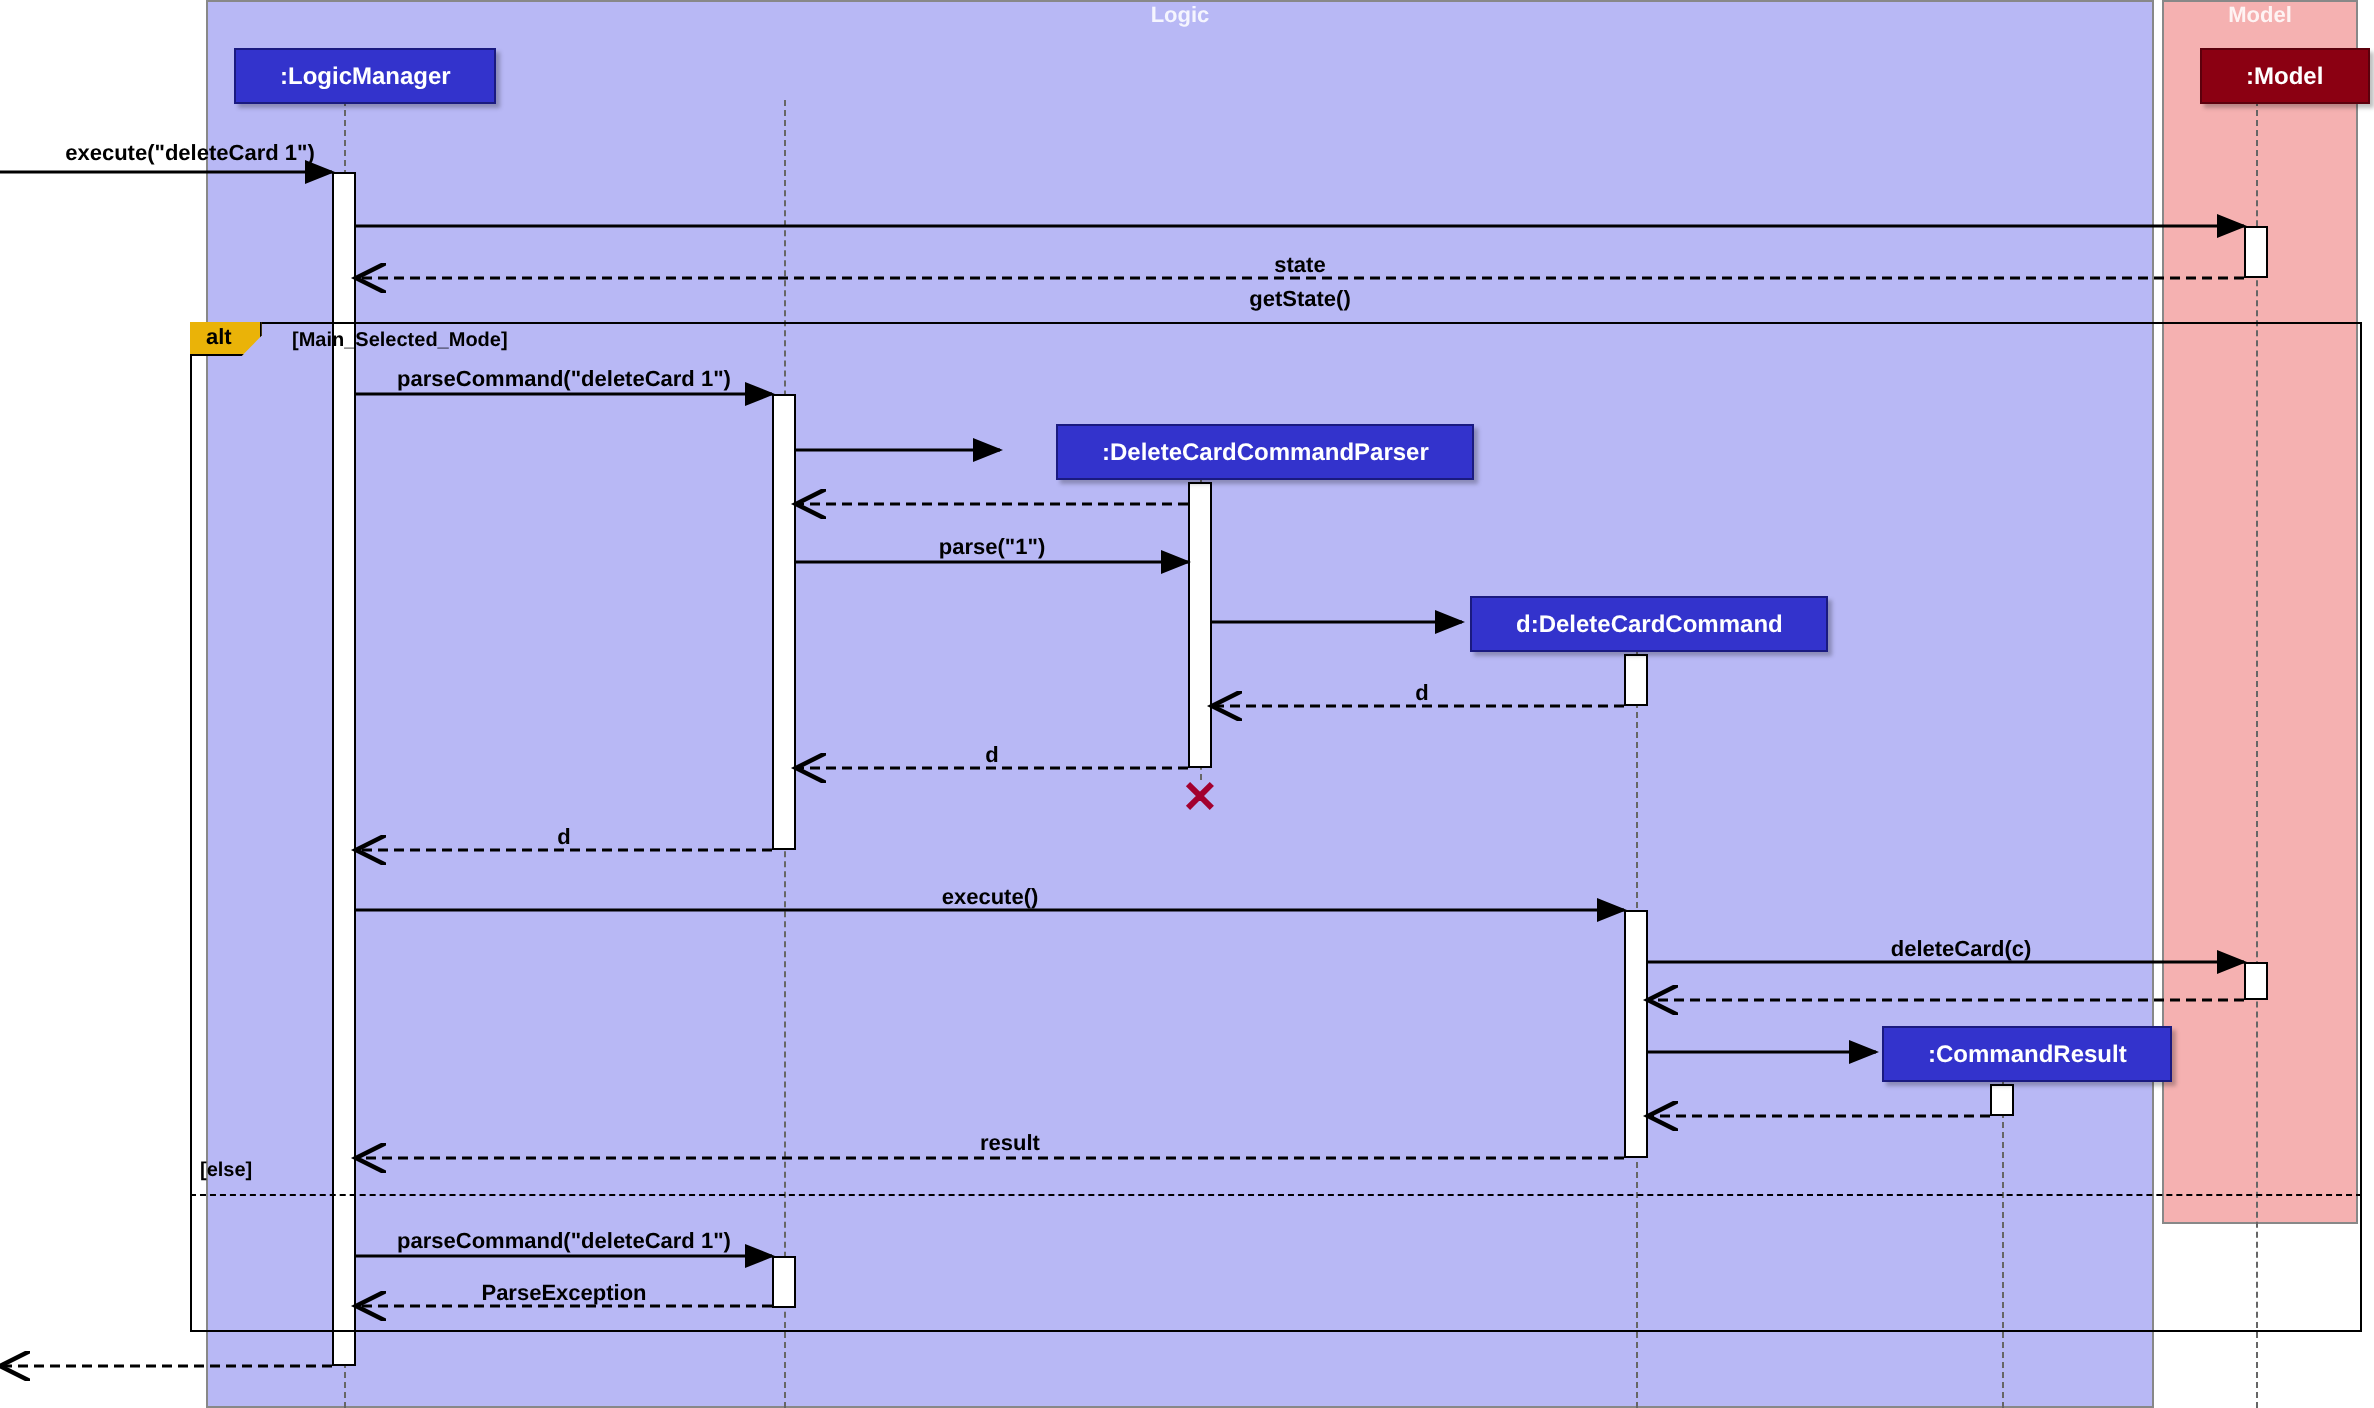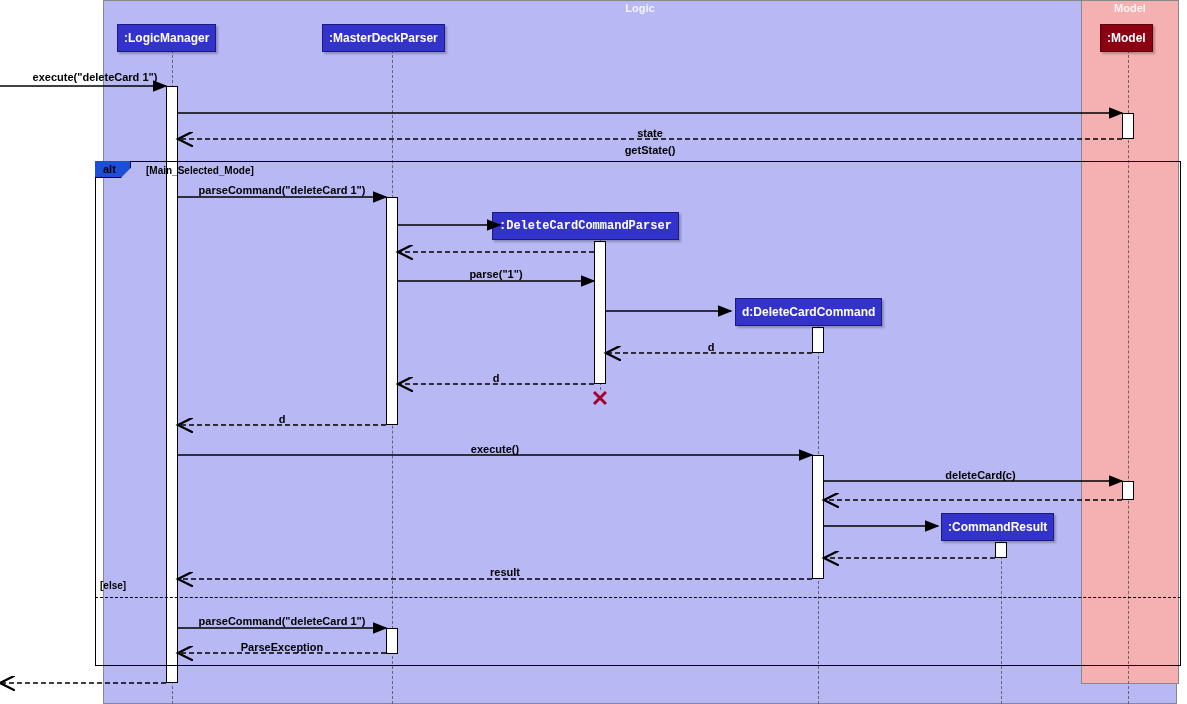--- a/index.html
+++ b/index.html
@@ -1,41 +1,41 @@
 <!DOCTYPE html>
 <html><head>
 <meta charset="utf-8">
 <style>
   * { box-sizing: border-box; margin: 0; padding: 0; }
   body { font-family: Arial, sans-serif; font-size: 12px; background: #fff; }
   .canvas { position: relative; width: 1187px; height: 704px; }
   .box { position: absolute; }
   .region { border: 1px solid #888; }
   .region-label { position: absolute; top: 1px; left: 50%; transform: translateX(-50%); font-size: 11px; font-weight: bold; color: rgba(255,255,255,0.85); }
-  .participant { position: absolute; background: #3333cc; color: #fff; font-weight: bold; padding: 6px 6px; border: 1.5px solid #1a1a80; text-align: center; box-shadow: 2px 2px 2px rgba(0,0,0,0.25); white-space: nowrap; }
+  .participant { position: absolute; background: #3333cc; color: #fff; font-weight: bold; padding: 6px 22px; border: 1.5px solid #1a1a80; text-align: center; box-shadow: 2px 2px 2px rgba(0,0,0,0.25); white-space: nowrap; }
   .lifeline { position: absolute; border-left: 1.5px dashed #666; width: 0; }
   .activation { position: absolute; background: #fff; border: 1.5px solid #000; width: 12px; transform: translateX(-6px); }
   .msg-label { position: absolute; font-size: 11px; font-weight: bold; white-space: nowrap; text-align: center; transform: translateX(-50%); }
   .guard { position: absolute; font-size: 10px; font-weight: bold; }
   .alt-frame { position: absolute; border: 1.5px solid #000; }
-  .alt-tag { position: absolute; background: #1d4ed8; border: 1.5px solid #000; border-top: none; border-left: none; padding: 2px 14px 2px 8px; font-weight: bold; font-size: 11px;
+  .alt-tag { position: absolute; background: #eab308; border: 1.5px solid #000; border-top: none; border-left: none; padding: 2px 14px 2px 8px; font-weight: bold; font-size: 11px;
     clip-path: polygon(0 0, 100% 0, 100% 40%, calc(100% - 10px) 100%, 0 100%); }
   .divider { position: absolute; border-top: 1.5px dashed #000; height: 0; }
   .destroy { position: absolute; font-size: 22px; color: #a3002e; font-weight: bold; transform: translate(-50%,-50%); font-family: inherit; }
   svg.arrows { position: absolute; top: 0; left: 0; pointer-events: none; }
 </style>
 </head>
 <body>
 
 <div class="canvas">
 
-  <div class="box region" style="left:103px; top:0; width:1074px; height:704px; background:#b8b8f5;">
+  <div class="box region" style="left:103px; top:0; width:974px; height:704px; background:#b8b8f5;">
     <div class="region-label">Logic</div>
   </div>
-  <div class="box region" style="left:1081px; top:0; width:98px; height:684px; background:#f5b1b1;">
+  <div class="box region" style="left:1081px; top:0; width:98px; height:612px; background:#f5b1b1;">
     <div class="region-label">Model</div>
   </div>
 
   <div class="lifeline" style="left:172px; top:50px; height:654px;"></div>
   <div class="lifeline" style="left:392px; top:50px; height:654px;"></div>
   <div class="lifeline" style="left:600px; top:240px; height:150px;"></div>
   <div class="lifeline" style="left:818px; top:326px; height:378px;"></div>
   <div class="lifeline" style="left:1001px; top:541px; height:163px;"></div>
   <div class="lifeline" style="left:1128px; top:50px; height:654px;"></div>
 
@@ -43,23 +43,22 @@
   <div class="activation" style="left:1128px; top:113px; height:26px;"></div>
   <div class="activation" style="left:392px; top:197px; height:228px;"></div>
   <div class="activation" style="left:600px; top:241px; height:143px;"></div>
   <div class="activation" style="left:818px; top:327px; height:26px;"></div>
   <div class="activation" style="left:818px; top:455px; height:124px;"></div>
   <div class="activation" style="left:1128px; top:481px; height:19px;"></div>
   <div class="activation" style="left:1001px; top:542px; height:16px;"></div>
   <div class="activation" style="left:392px; top:628px; height:26px;"></div>
 
   <div class="participant" style="left:117px; top:24px;">:LogicManager</div>
-  <div class="participant" style="left:322px; top:24px;">:MasterDeckParser</div>
   <div class="participant" style="left:1100px; top:24px; background:#8b0012; border-color:#5c000c;">:Model</div>
-  <div class="participant" style="left:492px; top:212px;font-family:Liberation Mono, monospace;">:DeleteCardCommandParser</div>
+  <div class="participant" style="left:528px; top:212px;">:DeleteCardCommandParser</div>
   <div class="participant" style="left:735px; top:298px;">d:DeleteCardCommand</div>
   <div class="participant" style="left:941px; top:513px;">:CommandResult</div>
 
   <div class="alt-frame" style="left:95px; top:161px; width:1086px; height:505px;"></div>
   <div class="alt-tag" style="left:95px; top:161px;">alt</div>
   <div class="guard" style="left:146px; top:165px;">[Main_Selected_Mode]</div>
   <div class="divider" style="left:95px; top:597px; width:1086px;"></div>
   <div class="guard" style="left:100px; top:580px;">[else]</div>
 
   <div class="destroy" style="left:600px; top:399px;">✕</div>

